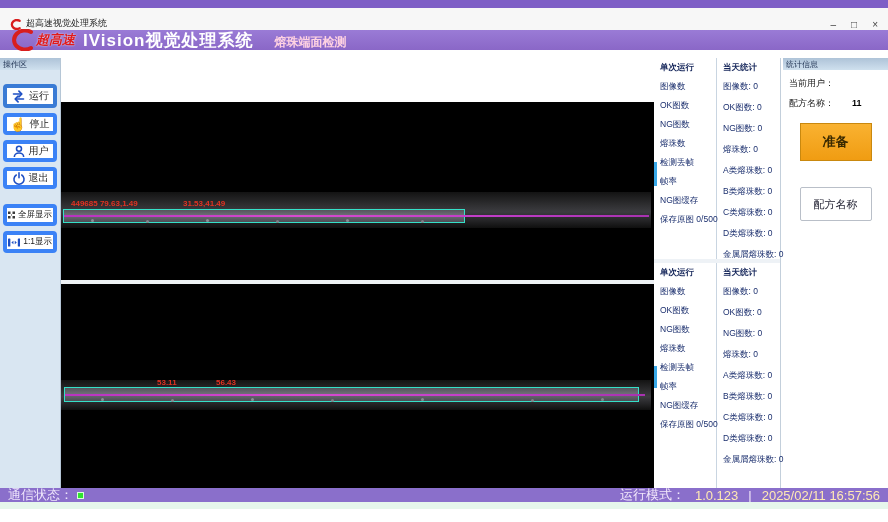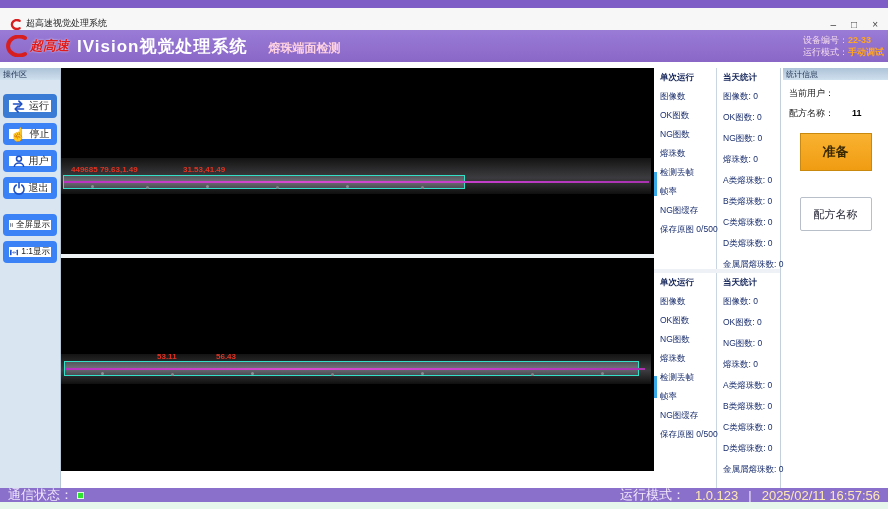--- a/index.html
+++ b/index.html
@@ -10,54 +10,54 @@
   
   .top-strip { position:absolute; top:0; left:0; width:100%; height:8px; background:#7e5ec6; }
   .titlebar { position:absolute; top:8px; left:0; width:100%; height:22px; background:#f7f7f7;
               display:flex; align-items:flex-end; padding:0 10px; }
   .tb-logo { width:11px; height:11px; }
   .win-title { font-size:9px; color:#222; margin-left:5px; }
   .win-controls { margin-left:auto; display:flex; gap:15px; font-size:10px; color:#444; }
   .win-controls span { cursor:default; line-height:10px; }
 
   
-  .header { position:absolute; top:30px; left:0; width:100%; height:32px;
+  .header { position:absolute; top:30px; left:0; width:100%; height:20px;
             background:linear-gradient(#9a7bd6,#8a67c7); display:flex; align-items:center;
-            padding:0 4px; }
+            padding:0 10px; }
   .brand-swoosh { width:24px; height:22px; flex:0 0 auto; }
   .brand-text { color:#e01b1b; font-style:italic; font-weight:bold; font-size:13px;
                 margin-left:2px; text-shadow:0 0 2px rgba(255,255,255,.85); }
   .app-title { font-size:17px; font-weight:bold; letter-spacing:1px; color:#ffffff; margin-left:8px; white-space:nowrap; }
   .subtitle { font-size:12px; font-weight:bold; color:#ffd2e2; margin-left:21px; margin-top:5px; white-space:nowrap; }
   .menu { display:flex; gap:20px; margin-left:46px; margin-top:7px; }
   .menu-item { font-size:10px; font-weight:bold; color:#241a5e; cursor:default; white-space:nowrap; }
   .hdr-right { margin-left:auto; font-size:9px; line-height:12px; white-space:nowrap; }
   .hdr-right .lbl { color:#f2d9ec; }
   .hdr-right .val { color:#ffa622; font-weight:bold; }
 
   
-  .main { position:absolute; top:68px; left:0; width:888px; height:430px; display:flex; }
+  .main { position:absolute; top:58px; left:0; width:888px; height:430px; display:flex; }
 
   
   .sidebar { width:61px; background:#d9e6f2; border-right:1px solid #b5c6d6; }
   .panel-head { height:12px; background:linear-gradient(#aec3d8,#cfe0ee); font-size:8px;
                 color:#1d3050; padding:1px 3px; white-space:nowrap; overflow:hidden; }
   .side-btn { display:flex; align-items:center; justify-content:center; gap:3px;
               width:54px; height:22px; margin:5px auto 0; background:#fff;
-              border:6px solid #3b82f6; border-radius:4px; font-size:10px; color:#222;
+              border:4px solid #3b82f6; border-radius:4px; font-size:10px; color:#222;
               padding:0 1px; cursor:default; white-space:nowrap; }
   .side-btn.first { margin-top:14px; border-color:#3a7bd5; height:24px; }
   .side-btn.gap { margin-top:15px; }
   .side-btn.small { font-size:8.5px; }
   .hand-glyph { color:#1d4fc4; font-size:13px; line-height:13px; }
 
   
   .viewport { width:593px; background:#fff; display:flex; flex-direction:column; }
   .cam { position:relative; background:#000; overflow:hidden; }
-  .cam1 { height:186px; }
+  .cam1 { height:186px;margin-top:44px; }
   .cam-sep { height:4px; background:#eef2f5; }
   .cam2 { height:213px; }
   .band { position:absolute; left:0;
           background:linear-gradient(to bottom,#131313,#2e2e30 35%,#3c3c40 55%,#242426 80%,#0f0f0f); }
   .bead-rect { position:absolute; border:1px solid #35e0c8;
                background:linear-gradient(to bottom,#55555c,#6e6e76 45%,#4c4c54); }
   .mag-line { position:absolute; height:2px;
               background:linear-gradient(90deg,#b832c0,#d84ad0 40%,#c03cc8 75%,#a832b0); }
   .ann { position:absolute; color:#e23222; font-size:8px; font-weight:bold; white-space:nowrap; }
   .dots { position:absolute; width:3px; height:3px; border-radius:50%; background:#8e8e96; }
@@ -121,24 +121,20 @@
     </div>
   </div>
 
   <div class="header">
     <svg class="brand-swoosh" viewBox="0 0 24 22">
       <path d="M21 3 A11 9.5 0 1 0 21 19" fill="none" stroke="#d81e1e" stroke-width="4" stroke-linecap="round"></path>
     </svg>
     <span class="brand-text">超高速</span>
     <span class="app-title">IVision视觉处理系统</span>
     <span class="subtitle">熔珠端面检测</span>
-    <div class="hdr-right">
-      <div><span class="lbl">设备编号：</span><span class="val">22-33</span></div>
-      <div><span class="lbl">运行模式：</span><span class="val">手动调试</span></div>
-    </div>
   </div>
 
   <div class="main">
 
     <div class="sidebar">
       <div class="panel-head">操作区</div>
 
       <div class="side-btn first">
         <svg width="15" height="15" viewBox="0 0 18 16">
           <g stroke="#1d4fc4" stroke-width="2" fill="none" stroke-linecap="round" stroke-linejoin="round">

